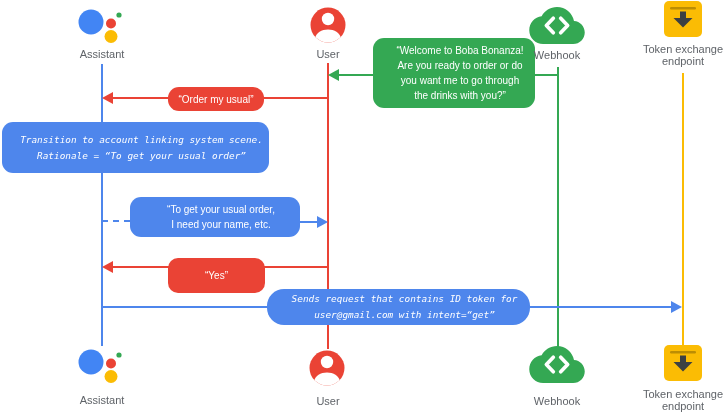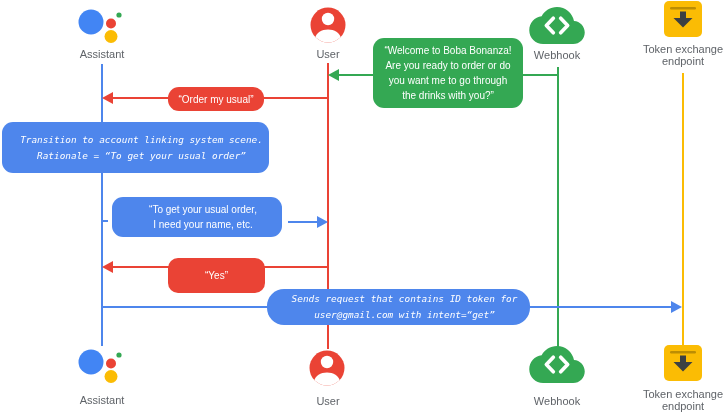--- a/index.html
+++ b/index.html
@@ -55,37 +55,37 @@
   <div class="hdash" style="left:102px;top:220px;width:28px;"></div>
   <div class="hline" style="left:288px;top:221px;width:29px;background:var(--blue);"></div>
   <div class="ah pr" style="left:317px;top:216px;border-left-color:var(--blue);"></div>
 
   <div class="hline" style="left:112px;top:266px;width:215px;background:var(--red);"></div>
   <div class="ah pl" style="left:102px;top:261px;border-right-color:var(--red);"></div>
 
   <div class="hline" style="left:102px;top:306px;width:569px;background:var(--blue);"></div>
   <div class="ah pr" style="left:671px;top:301px;border-left-color:var(--blue);"></div>
 
-  <div class="bubble bg-green sans" style="left:373px;top:38px;width:150px;height:70px;">
+  <div class="bubble bg-green sans" style="left:373px;top:38px;width:150px;height:70px;padding-left:12px;">
     <div class="ln">“Welcome to Boba Bonanza!</div>
     <div class="ln">Are you ready to order or do</div>
     <div class="ln">you want me to go through</div>
     <div class="ln">the drinks with you?”</div>
   </div>
 
   <div class="bubble bg-red sans" style="left:168px;top:87px;width:96px;height:24px;border-radius:11px;">
     <div class="ln">“Order my usual”</div>
   </div>
 
   <div class="bubble bg-blue code" style="left:2px;top:122px;width:255px;height:51px;">
     <div class="ln">Transition to account linking system scene.</div>
     <div class="ln">Rationale = “To get your usual order”</div>
   </div>
 
-  <div class="bubble bg-blue sans" style="left:112px;top:197px;width:158px;height:40px;">
+  <div class="bubble bg-blue sans" style="left:130px;top:197px;width:158px;height:40px;">
     <div class="ln">“To get your usual order,</div>
     <div class="ln">I need your name, etc.</div>
   </div>
 
   <div class="bubble bg-red sans" style="left:168px;top:258px;width:97px;height:35px;border-radius:10px;">
     <div class="ln">“Yes”</div>
   </div>
 
   <div class="bubble bg-blue code" style="left:267px;top:289px;width:251px;height:36px;border-radius:17px;">
     <div class="ln">Sends request that contains ID token for</div>

